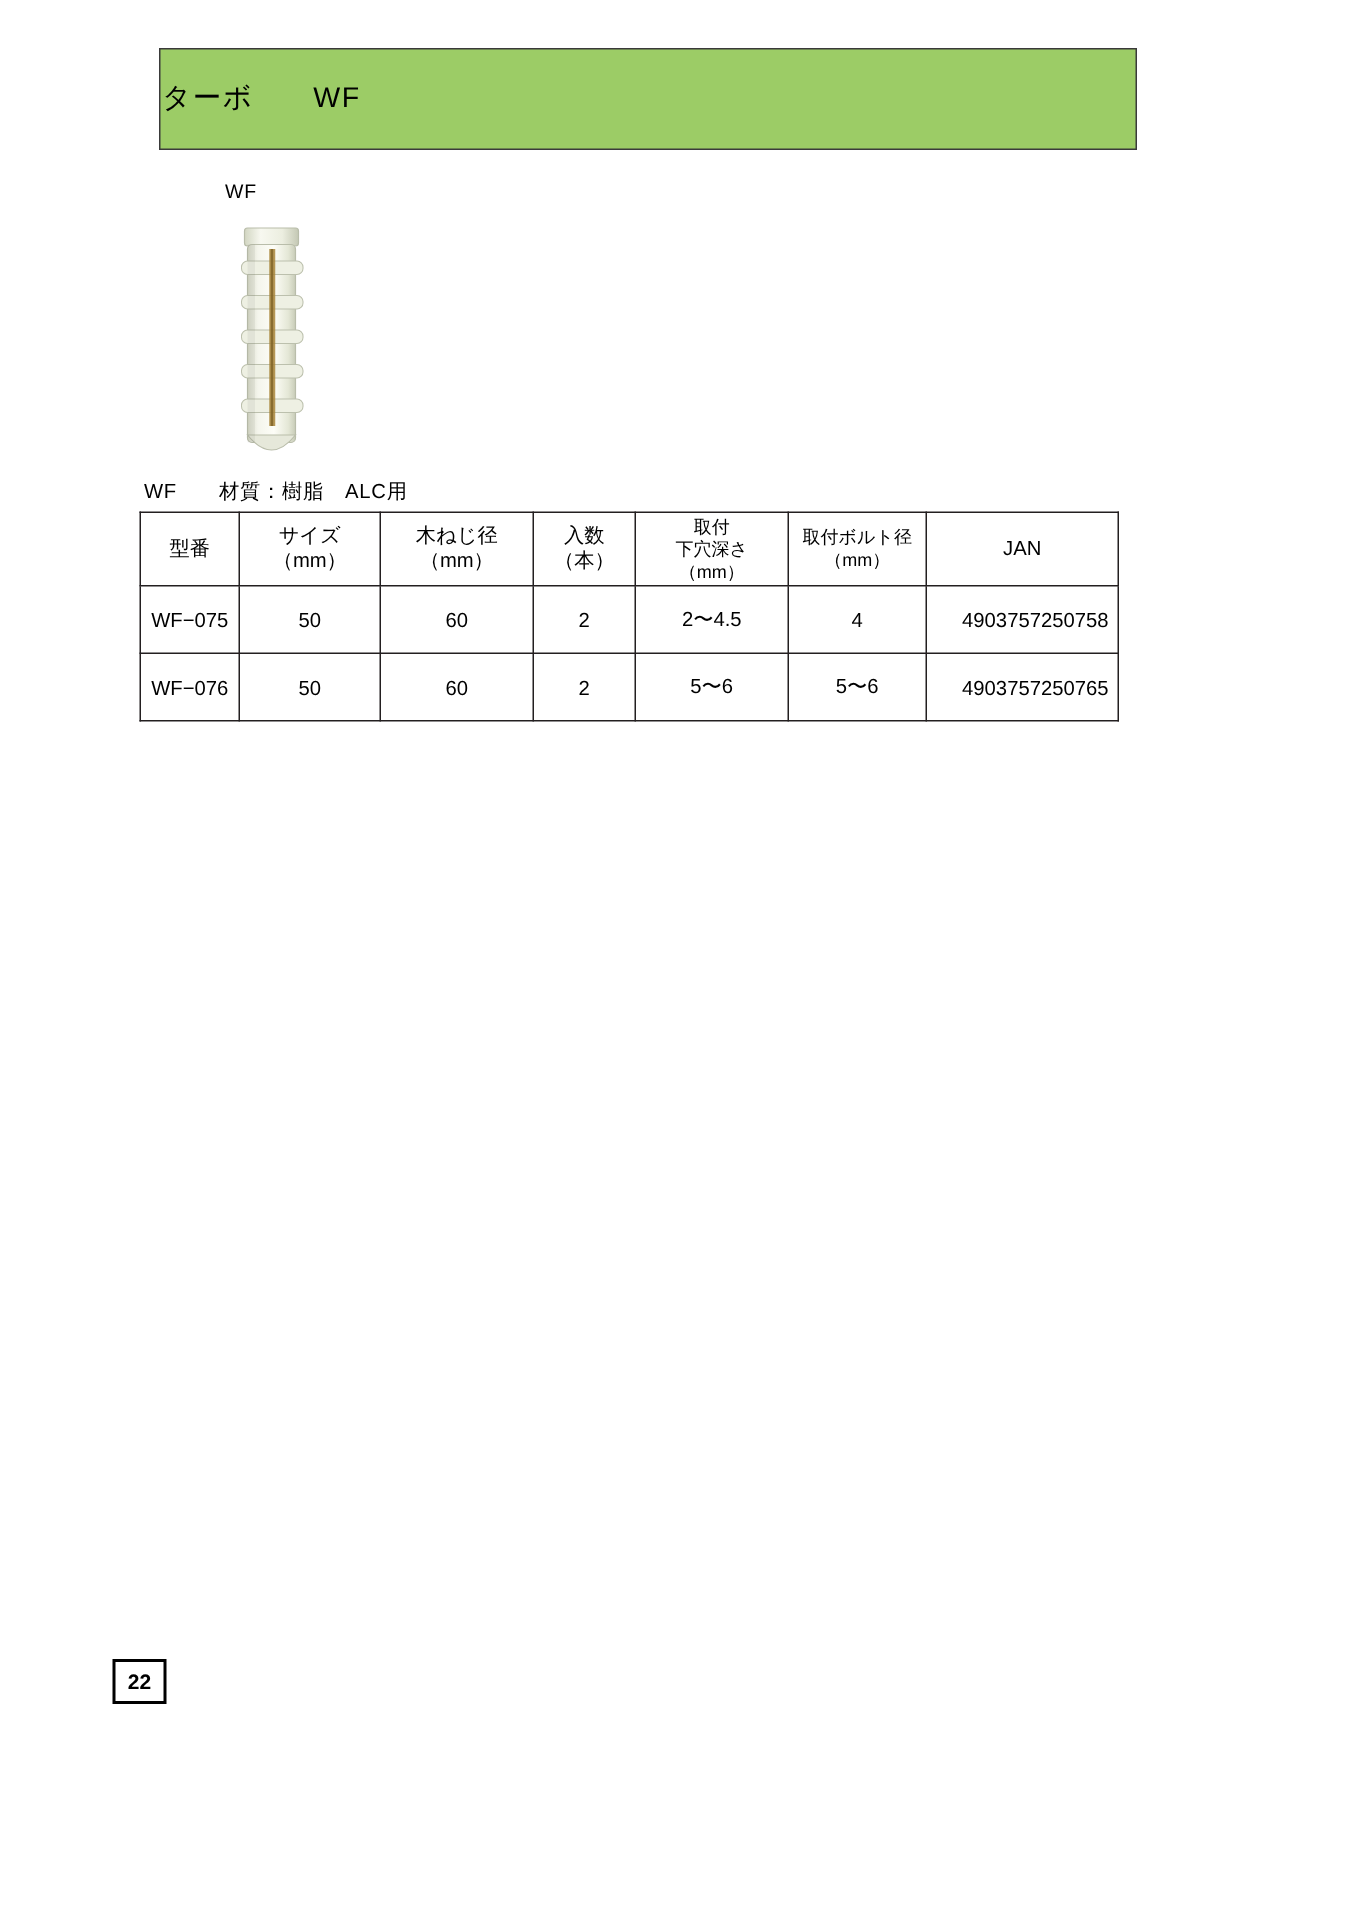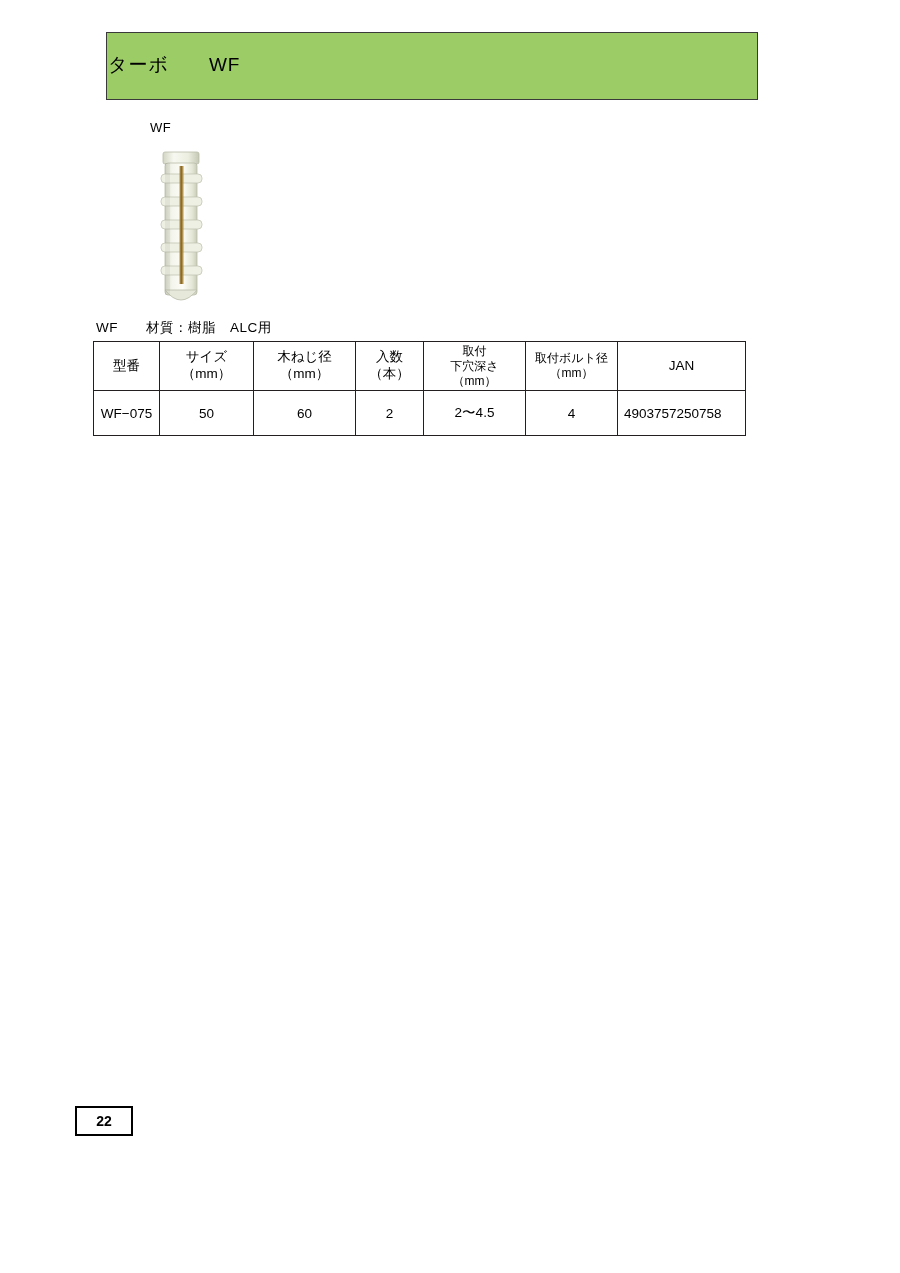--- a/index.html
+++ b/index.html
@@ -92,38 +92,38 @@
   .spec-table thead th.small {
     font-size: 12px;
   }
   .spec-table tbody td {
     height: 44px;
     text-align: center;
     vertical-align: middle;
     font-size: 13.5px;
   }
   .spec-table tbody td.center {
-    text-align: left;
+    text-align: right;
   }
 
   
   .col-model  { width: 66px; }
   .col-size   { width: 94px; }
   .col-depth  { width: 102px; }
   .col-count  { width: 68px; }
   .col-screw  { width: 102px; }
   .col-bolt   { width: 92px; }
   .col-jan    { width: 128px; }
 
   
   .page-number {
     position: absolute;
     left: 75px;
     top: 1106px;
-    width: 58px;
+    width: 36px;
     height: 30px;
     border: 2px solid #000;
     box-sizing: border-box;
     display: flex;
     align-items: center;
     justify-content: center;
     font-size: 14px;
     font-weight: bold;
   }
 </style>
@@ -216,16 +216,25 @@
   <tbody>
     <tr>
       <td>WF−075</td>
       <td>50</td>
       <td>60</td>
       <td>2</td>
       <td>2〜4.5</td>
       <td>4</td>
       <td class="center">4903757250758</td>
     </tr>
+    <tr>
+      <td>WF−076</td>
+      <td>50</td>
+      <td>60</td>
+      <td>2</td>
+      <td>5〜6</td>
+      <td>5〜6</td>
+      <td class="center">4903757250765</td>
+    </tr>
   </tbody>
 </table>
 
 <div class="page-number">22</div>
 
 </body></html>

